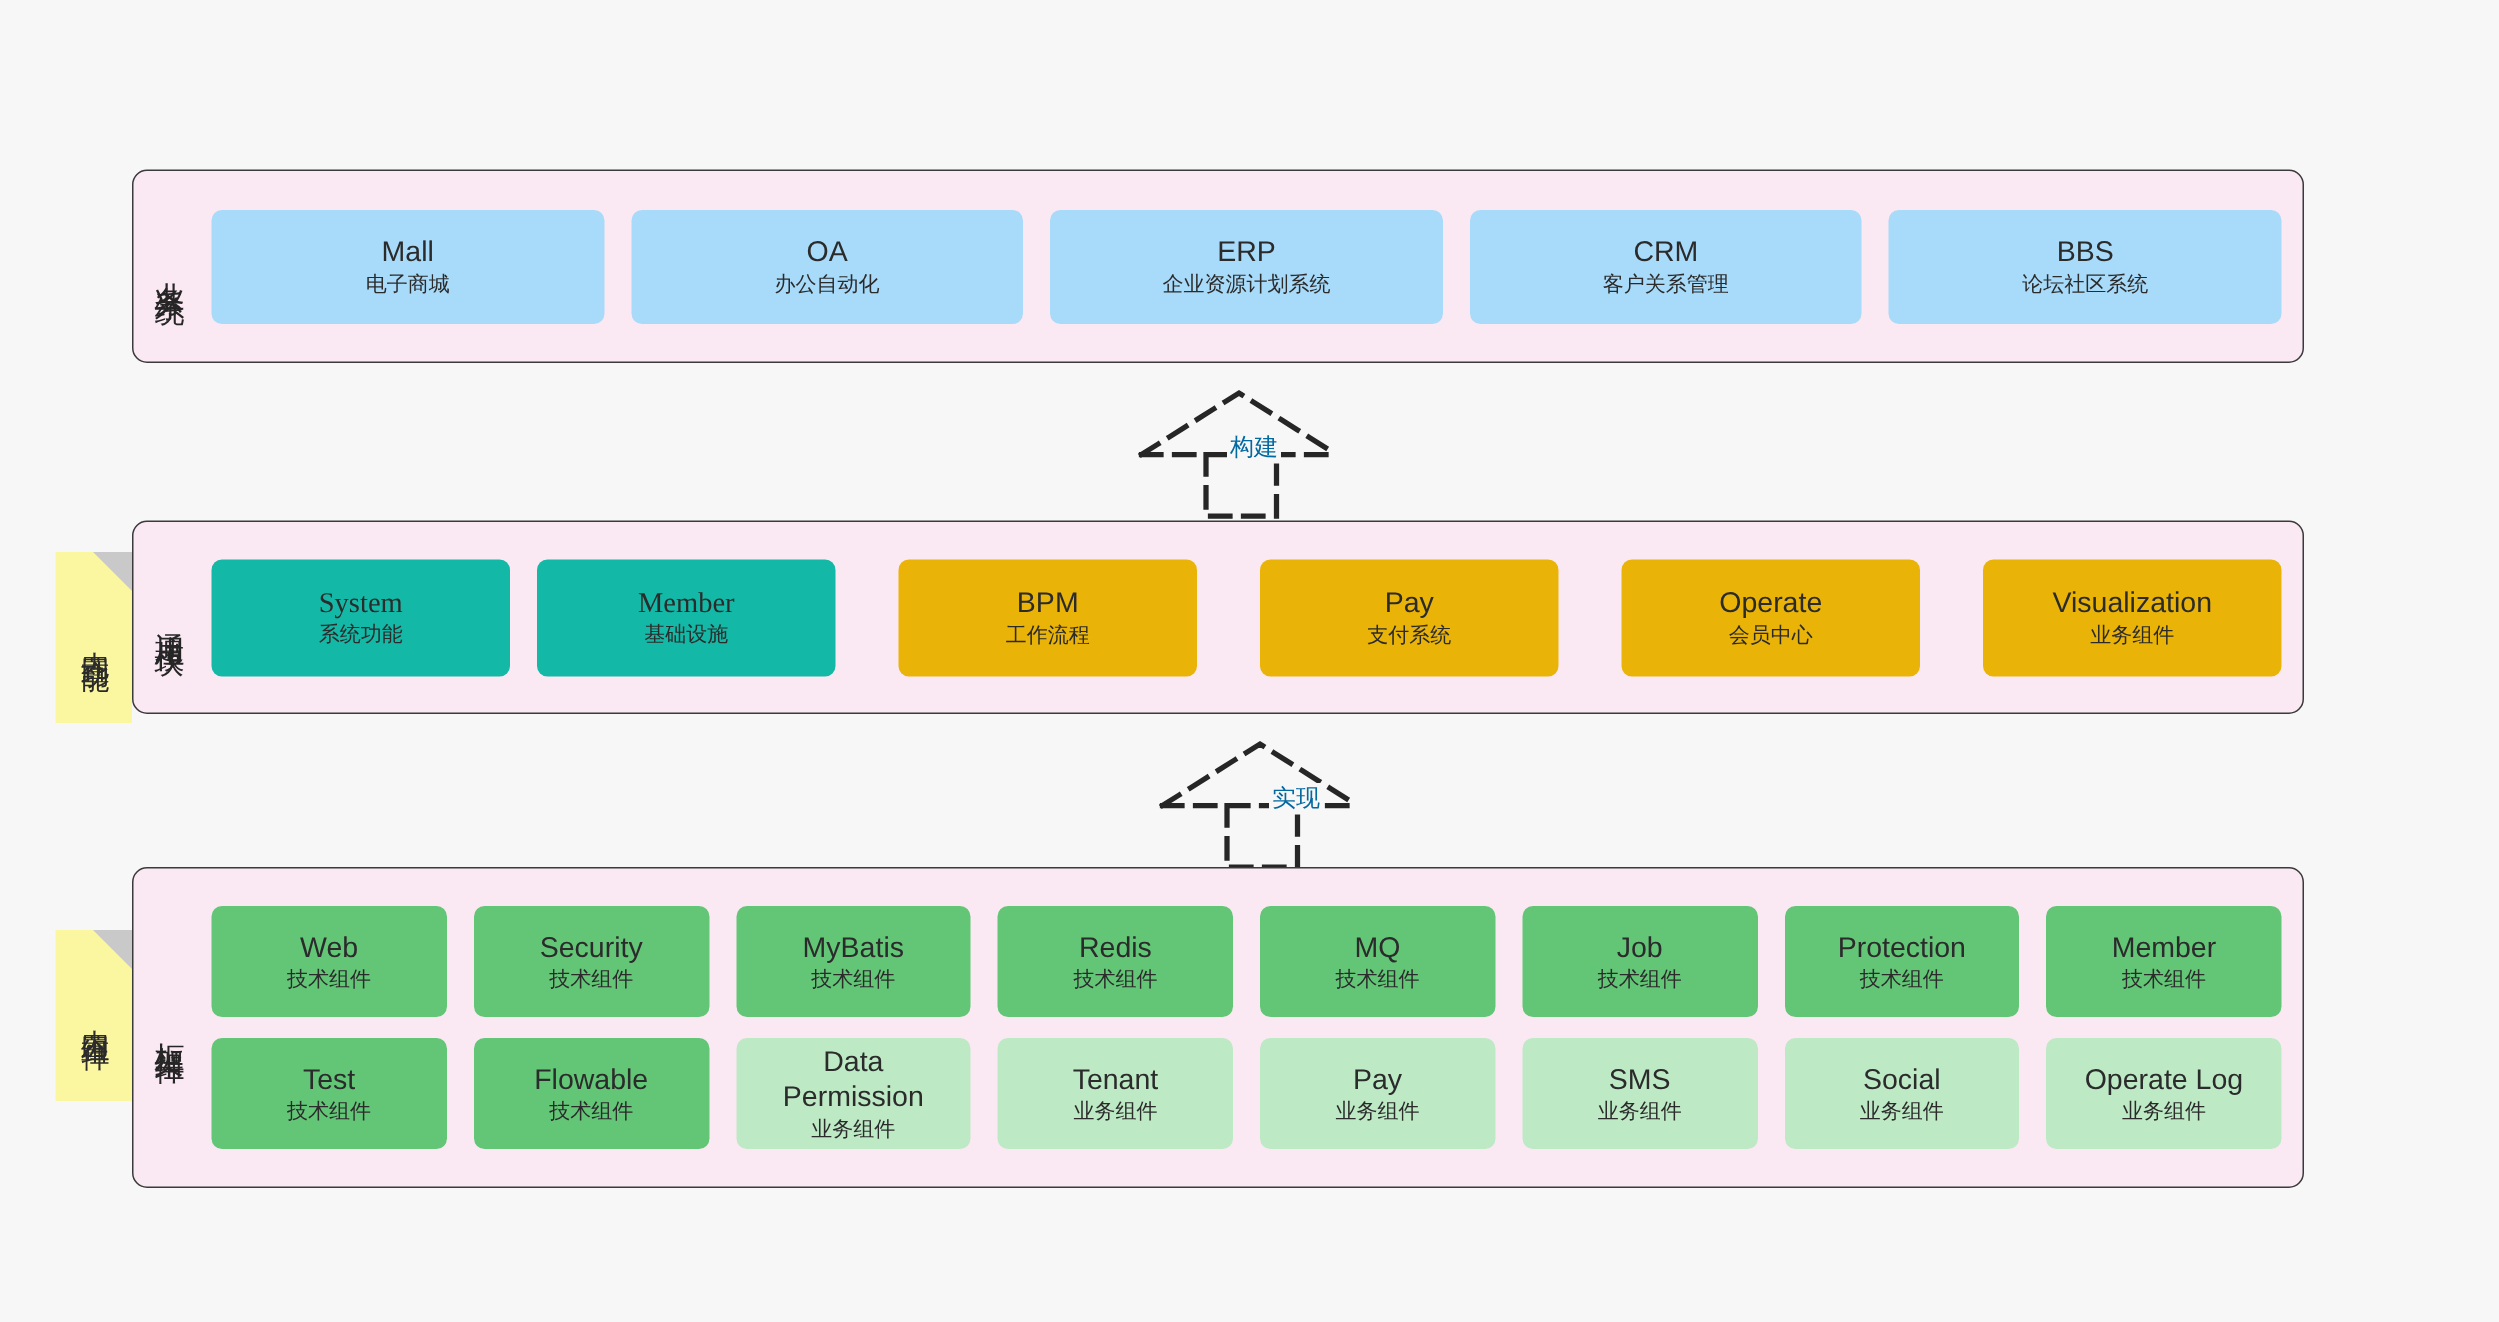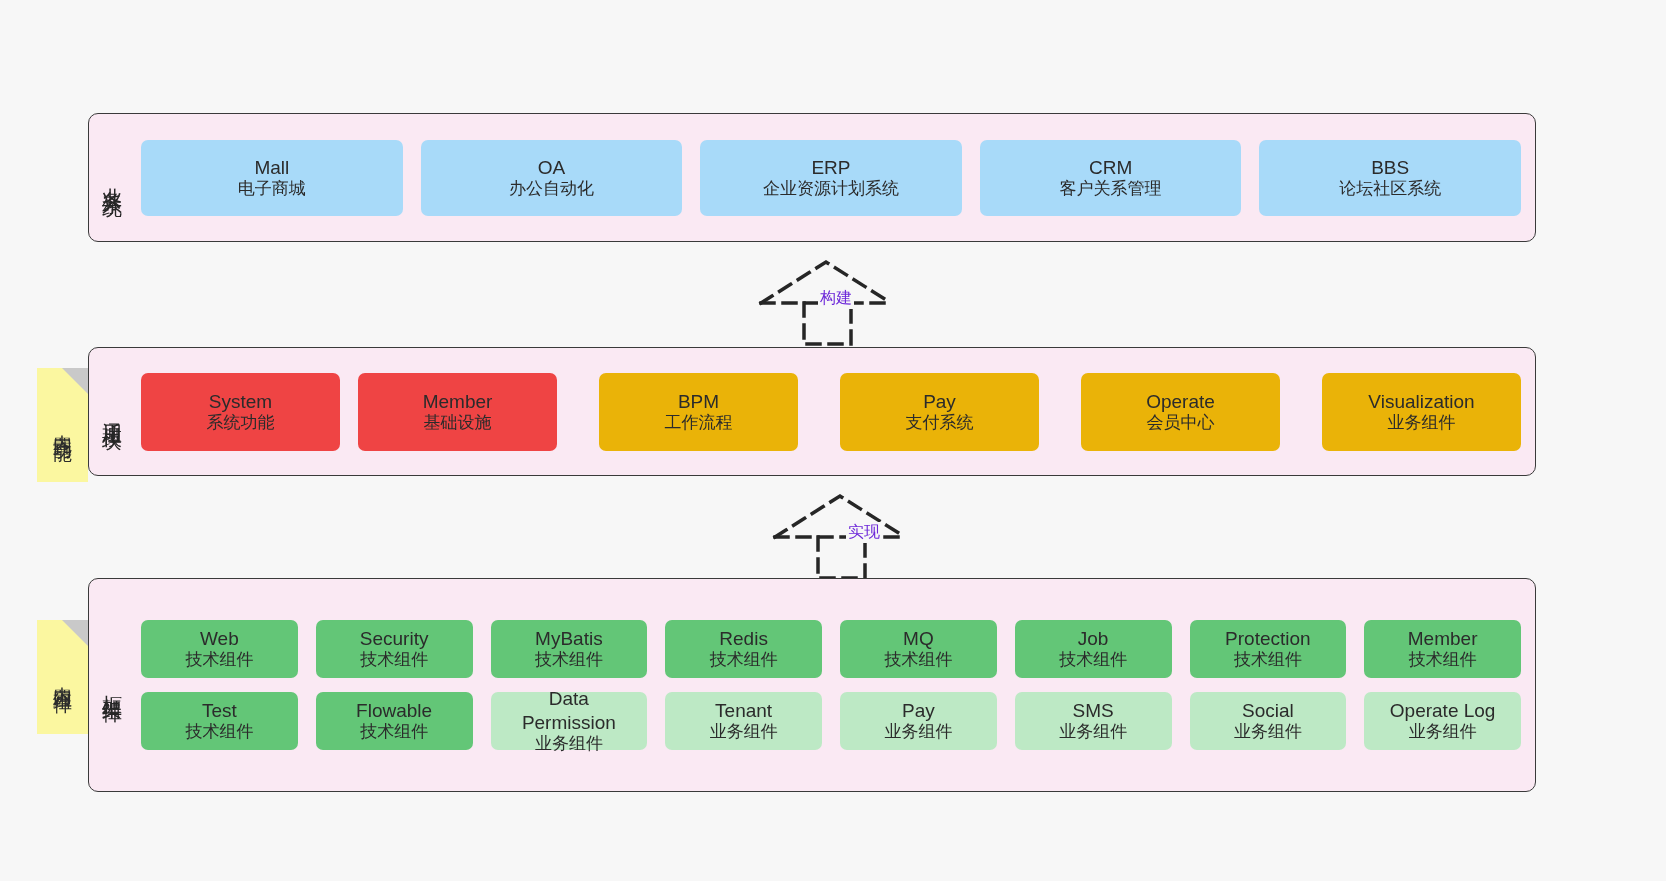--- a/index.html
+++ b/index.html
@@ -60,31 +60,31 @@
     display: flex;
     flex-direction: column;
     align-items: center;
     justify-content: center;
     text-align: center;
     color: #2b2b2b;
     line-height: 1.22;
     padding: 4px 2px;
   }
   .box .t-en { font-size: 19px; }
-  .box .t-cn { font-size: 17px; }
+  .box .t-cn { font-size: 14px; }
 
   .box.blue        { background: #a8daf9; }
-  .box.red         { background: #ef4444; }
+  .box.red         { background: #14b8a6; font-family: Liberation Serif, serif; }
   .box.pink        { background: #eab308; margin-left: 24px; }
   .box.green-dark  { background: #63c677; }
   .box.green-light { background: #bde9c5; }
 
   #row-business .box { height: 76px; }
   #row-modules  .box { height: 78px; }
-  .fw-row .box       { height: 58px; }
+  .fw-row .box       { height: 74px; }
 
   
   .sticky {
     position: absolute;
     background: #fbf7a0;
     display: flex;
     align-items: center;
     justify-content: center;
     font-size: 19px;
     color: #2b2b2b;
@@ -99,21 +99,21 @@
     width: 0; height: 0;
     border-top: 26px solid #c9c9c9;
     border-left: 26px solid transparent;
   }
 
   
   .arrow { position: absolute; }
   .arrow .lbl {
     position: absolute;
     font-size: 16px;
-    color: #6d28d9;
+    color: #0369a1;
     white-space: nowrap;
     background: #f7f7f7;
     padding: 0 2px;
   }
 </style>
 </head>
 <body>
 
 <div id="canvas">
 

